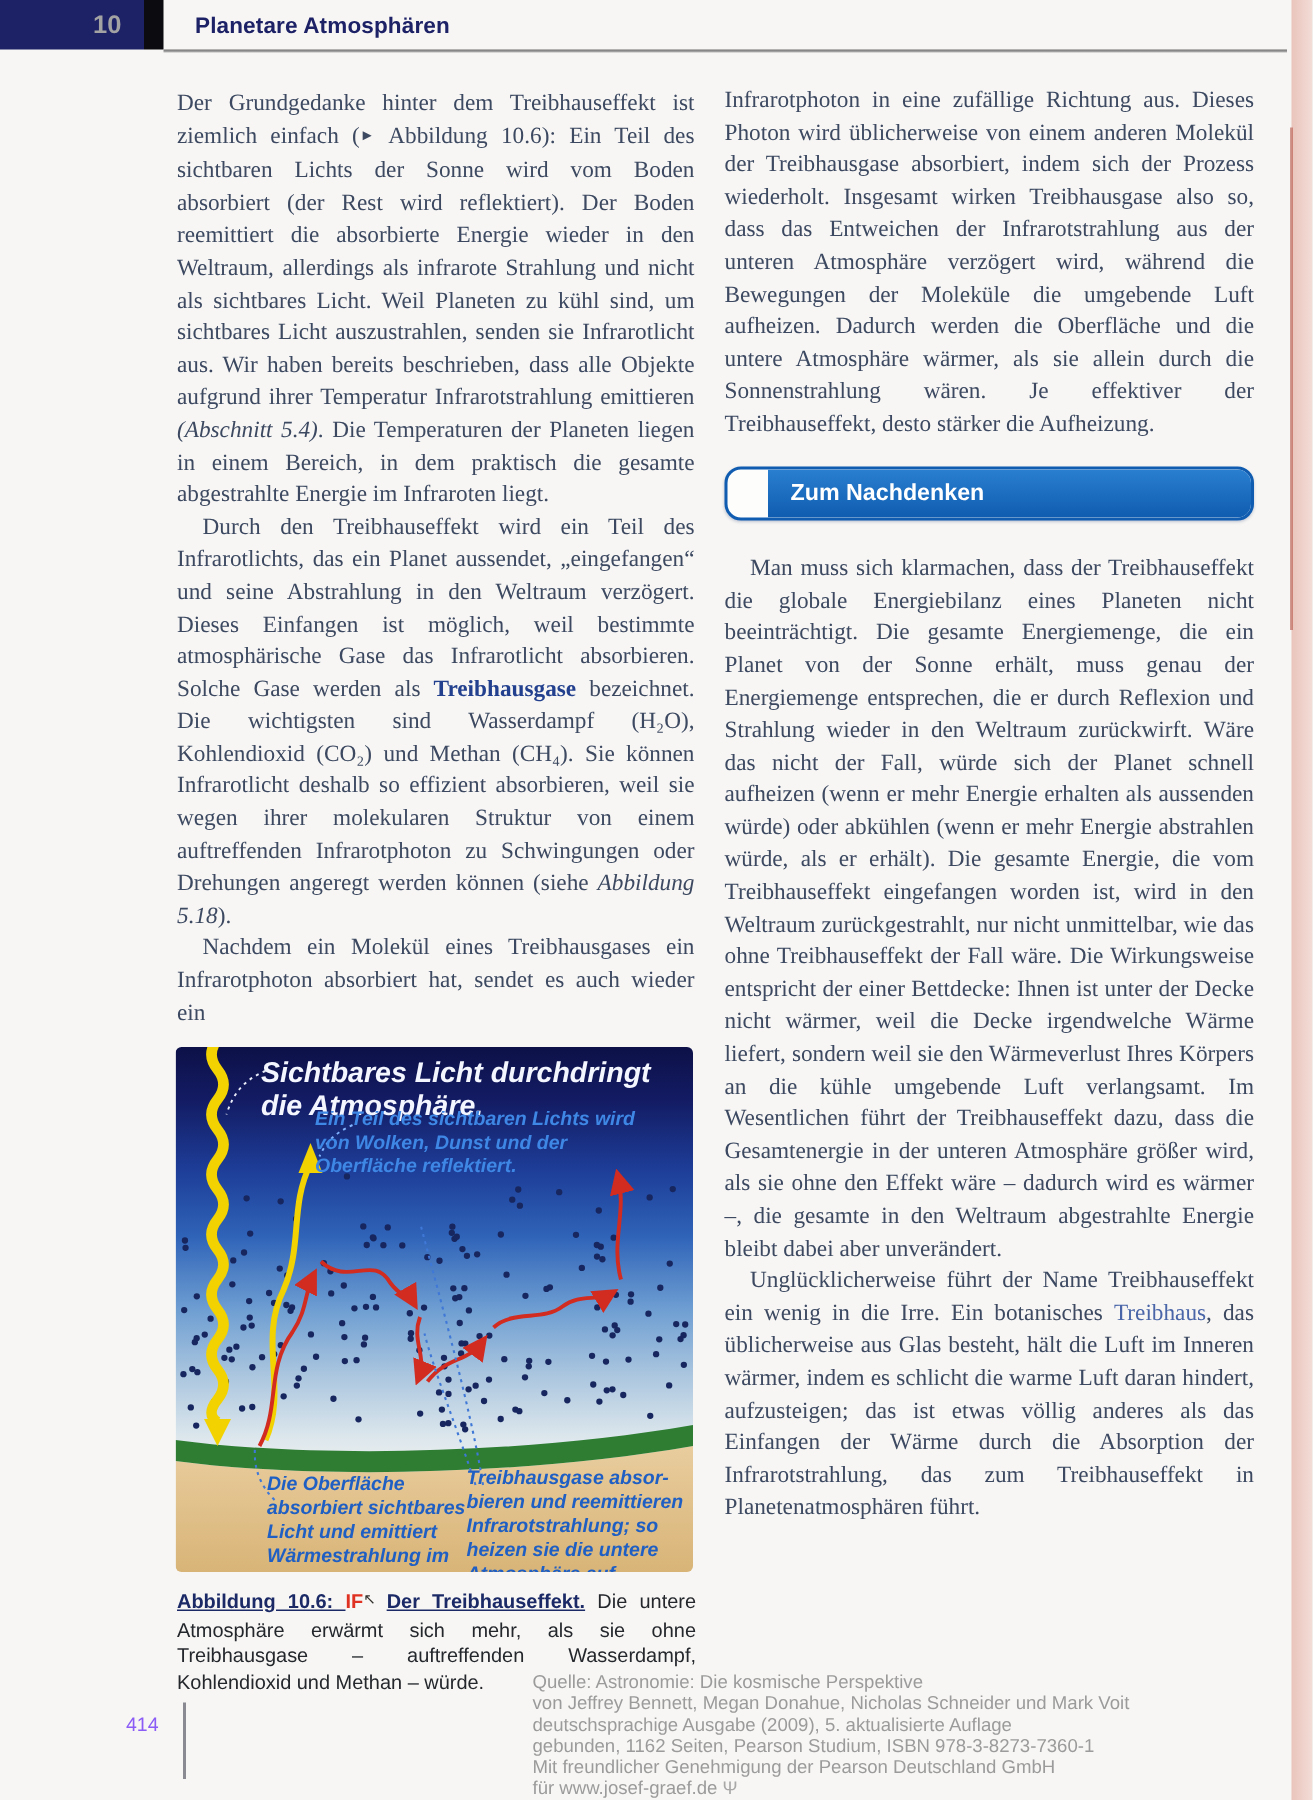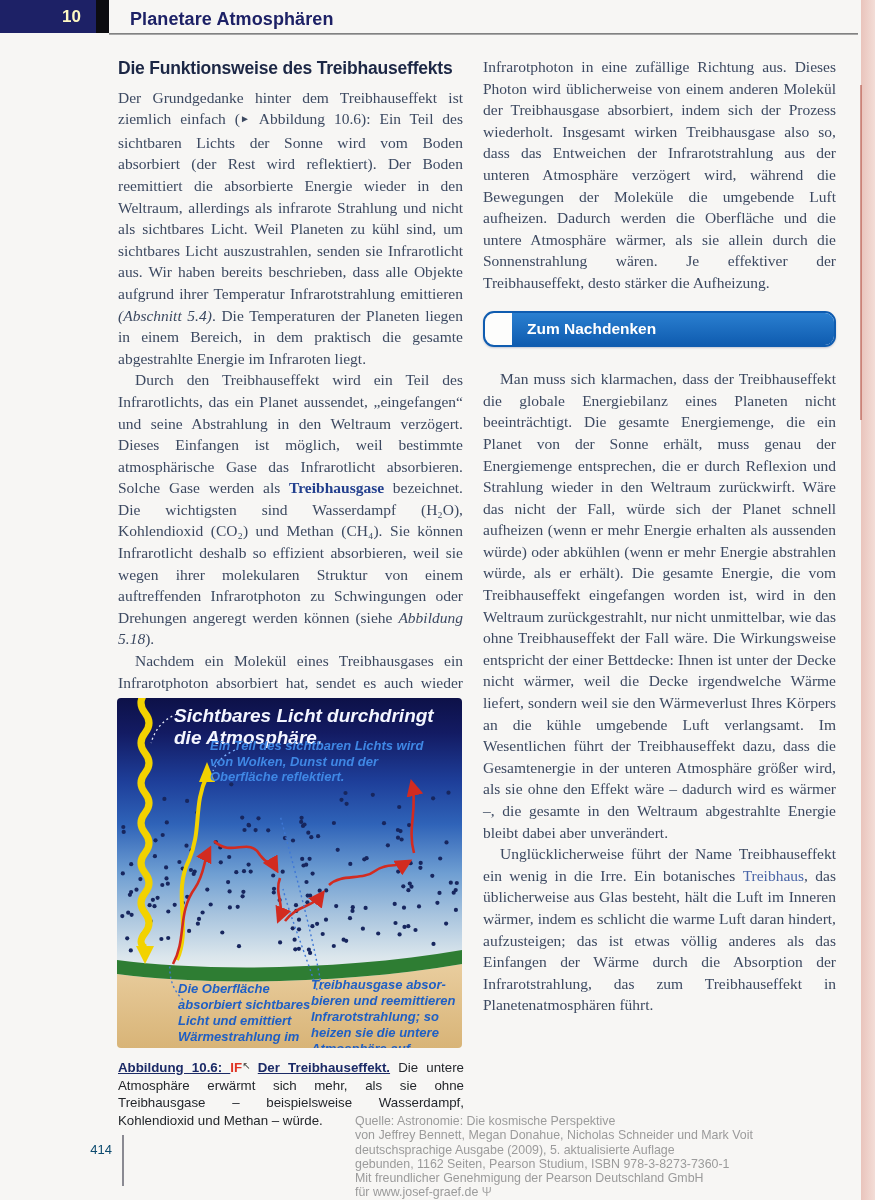--- a/index.html
+++ b/index.html
@@ -2,24 +2,24 @@
 <html lang="de"><head>
 <meta charset="utf-8">
 <style>
   html,body{margin:0;padding:0;}
   body{background:#e9e7e4;font-family:"Liberation Sans","DejaVu Sans",sans-serif;}
   .page{position:relative;width:875px;height:1200px;background:#f7f6f4;overflow:hidden;
         font-family:"Liberation Serif","DejaVu Serif",serif;}
   
   .chapnum-box{position:absolute;left:0;top:0;width:96px;height:33px;background:#1d2166;
                display:flex;align-items:center;justify-content:flex-end;padding-right:15px;box-sizing:border-box;}
-  .chapnum-box span{color:#fef9c3;font-family:"Liberation Sans",sans-serif;font-weight:bold;font-size:17px;}
+  .chapnum-box span{color:#a3a3a3;font-family:"Liberation Sans",sans-serif;font-weight:bold;font-size:17px;}
   .chap-blackstrip{position:absolute;left:96px;top:0;width:13px;height:33px;background:#0c0c10;}
   .chap-title{position:absolute;left:130px;top:9px;font-family:"Liberation Sans",sans-serif;
-              font-weight:bold;font-size:18px;color:#1d2166;letter-spacing:.1px;}
+              font-weight:bold;font-size:15px;color:#1d2166;letter-spacing:.1px;}
   .chap-rule{position:absolute;left:109px;top:33px;width:749px;height:2px;
              background:linear-gradient(to bottom,#6f6f6f,#b9b9b9);}
   
   .scan-strip{position:absolute;right:0;top:0;width:14px;height:1200px;
               background:linear-gradient(to left,#f3ddd7,#e9c4bc);}
   .scan-strip-line{position:absolute;right:13px;top:85px;width:2px;height:335px;background:rgba(178,74,62,.55);}
   
   .col{position:absolute;top:58px;font-size:15.5px;line-height:21.6px;color:#3c4961;text-align:justify;}
   .col-left{left:118px;width:345px;}
   .col-right{left:483px;width:353px;top:56px;}
@@ -47,43 +47,42 @@
   .fig-label-surf{left:61px;top:283px;font-size:13px;line-height:16px;color:#1f5fc4;}
   .fig-label-gas{left:194px;top:279px;font-size:13px;line-height:16px;color:#1f5fc4;}
   
   .caption{position:absolute;left:118px;top:1059px;width:346px;
            font-family:"Liberation Sans",sans-serif;font-size:13.3px;line-height:17.2px;
            color:#24272c;text-align:justify;}
   .r-capb{font-weight:bold;color:#1b2a66;text-decoration:underline;}
   .r-if{font-weight:bold;color:#e03222;}
   .r-cur{font-size:10px;color:#33302c;position:relative;top:-3px;}
   
-  .pagenum{position:absolute;left:84px;top:1142px;width:28px;text-align:right;
-           font-family:"Liberation Sans",sans-serif;font-size:13px;color:#0c4a6e;}
+  .pagenum{position:absolute;left:84px;top:1142px;width:28px;text-align:left;
+           font-family:"Liberation Sans",sans-serif;font-size:13px;color:#8b5cf6;}
   .pagenum-rule{position:absolute;left:122px;top:1135px;width:1.5px;height:51px;background:#8a8a92;}
   .source{position:absolute;left:355px;top:1114px;width:515px;text-align:left;
           font-family:"Liberation Sans",sans-serif;font-size:12.4px;line-height:14.3px;color:#9b9b9b;}
   .source .orn{font-size:12px;color:#a8a8a8;}
 </style>
 </head>
 <body>
 
 <div class="page">
 
   <div class="chapnum-box">
     <span>10</span>
   </div>
   <div class="chap-blackstrip"></div>
   <div class="chap-title">Planetare Atmosphären</div>
   <div class="chap-rule"></div>
   <div class="scan-strip"></div>
   <div class="scan-strip-line"></div>
 
   <div class="col col-left">
-    <h2 class="section">Die Funktionsweise des Treibhauseffekts</h2>
     <p><span>Der Grundgedanke hinter dem Treibhauseffekt ist ziemlich einfach (</span><span class="r-marker">►</span><span> Abbildung 10.6): Ein Teil des sichtbaren Lichts der Sonne wird vom Boden absorbiert (der Rest wird reflektiert). Der Boden reemittiert die absorbierte Energie wieder in den Weltraum, allerdings als infrarote Strahlung und nicht als sichtbares Licht. Weil Planeten zu kühl sind, um sichtbares Licht auszustrahlen, senden sie Infrarotlicht aus. Wir haben bereits beschrieben, dass alle Objekte aufgrund ihrer Temperatur Infrarotstrahlung emittieren </span><span class="r-i">(Abschnitt 5.4)</span><span>. Die Temperaturen der Planeten liegen in einem Bereich, in dem praktisch die gesamte abgestrahlte Energie im Infraroten liegt.</span></p>
     <p class="indent"><span>Durch den Treibhauseffekt wird ein Teil des Infrarotlichts, das ein Planet aussendet, „eingefangen“ und seine Abstrahlung in den Weltraum verzögert. Dieses Einfangen ist möglich, weil bestimmte atmosphärische Gase das Infrarotlicht absorbieren. Solche Gase werden als </span><span class="r-bb">Treibhausgase</span><span> bezeichnet. Die wichtigsten sind Wasserdampf (H₂O), Kohlendioxid (CO₂) und Methan (CH₄). Sie können Infrarotlicht deshalb so effizient absorbieren, weil sie wegen ihrer molekularen Struktur von einem auftreffenden Infrarotphoton zu Schwingungen oder Drehungen angeregt werden können (siehe </span><span class="r-i">Abbildung 5.18</span><span>).</span></p>
     <p class="indent"><span>Nachdem ein Molekül eines Treibhausgases ein Infrarotphoton absorbiert hat, sendet es auch wieder ein</span></p>
   </div>
 
   <div class="col col-right">
     <p>Infrarotphoton in eine zufällige Richtung aus. Dieses Photon wird üblicherweise von einem anderen Molekül der Treibhausgase absorbiert, indem sich der Prozess wiederholt. Insgesamt wirken Treibhausgase also so, dass das Entweichen der Infrarotstrahlung aus der unteren Atmosphäre verzögert wird, während die Bewegungen der Moleküle die umgebende Luft aufheizen. Dadurch werden die Oberfläche und die untere Atmosphäre wärmer, als sie allein durch die Sonnenstrahlung wären. Je effektiver der Treibhauseffekt, desto stärker die Aufheizung.</p>
     <div class="thinkbox">
       <div class="thinkbox-head">
         <span>Zum Nachdenken</span>
@@ -317,21 +316,21 @@
         <path d="M200,292 C 188,255 172,215 166,191" stroke="#3f78d6" stroke-width="1.4" stroke-dasharray="2,3"></path>
         <path d="M205,292 C 197,240 172,152 163,117" stroke="#3f78d6" stroke-width="1.4" stroke-dasharray="2,3"></path>
       </g>
     </svg>
     <div class="fig-label fig-label-atm">Sichtbares Licht durchdringt die Atmosphäre.</div>
     <div class="fig-label fig-label-refl">Ein Teil des sichtbaren Lichts wird<br>von Wolken, Dunst und der<br>Oberfläche reflektiert.</div>
     <div class="fig-label fig-label-surf">Die Oberfläche<br>absorbiert sichtbares<br>Licht und emittiert<br>Wärmestrahlung im<br>Infraroten.</div>
     <div class="fig-label fig-label-gas">Treibhausgase absor-<br>bieren und reemittieren<br>Infrarotstrahlung; so<br>heizen sie die untere<br>Atmosphäre auf.</div>
   </div>
 
-  <div class="caption"><span class="r-capb">Abbildung 10.6:  </span><span class="r-if">IF</span><span class="r-cur">↖ </span><span class="r-capb">Der Treibhauseffekt.</span><span> Die untere Atmosphäre erwärmt sich mehr, als sie ohne Treibhausgase – beispielsweise Wasserdampf, Kohlendioxid und Methan – würde.</span></div>
+  <div class="caption"><span class="r-capb">Abbildung 10.6:  </span><span class="r-if">IF</span><span class="r-cur">↖ </span><span class="r-capb">Der Treibhauseffekt.</span><span> Die untere Atmosphäre erwärmt sich mehr, als sie ohne Treibhausgase – auftreffenden Wasserdampf, Kohlendioxid und Methan – würde.</span></div>
 
   <div class="pagenum">414</div>
   <div class="pagenum-rule"></div>
   <div class="source">
     <span id="source-lines">Quelle:  Astronomie: Die kosmische Perspektive<br>von Jeffrey Bennett, Megan Donahue, Nicholas Schneider und Mark Voit<br>deutschsprachige Ausgabe (2009), 5. aktualisierte Auflage<br>gebunden, 1162 Seiten,  Pearson Studium,  ISBN 978-3-8273-7360-1<br>Mit freundlicher Genehmigung der Pearson Deutschland GmbH<br>für www.josef-graef.de </span>
     <span class="orn">Ψ</span>
   </div>
 
 </div>
 

